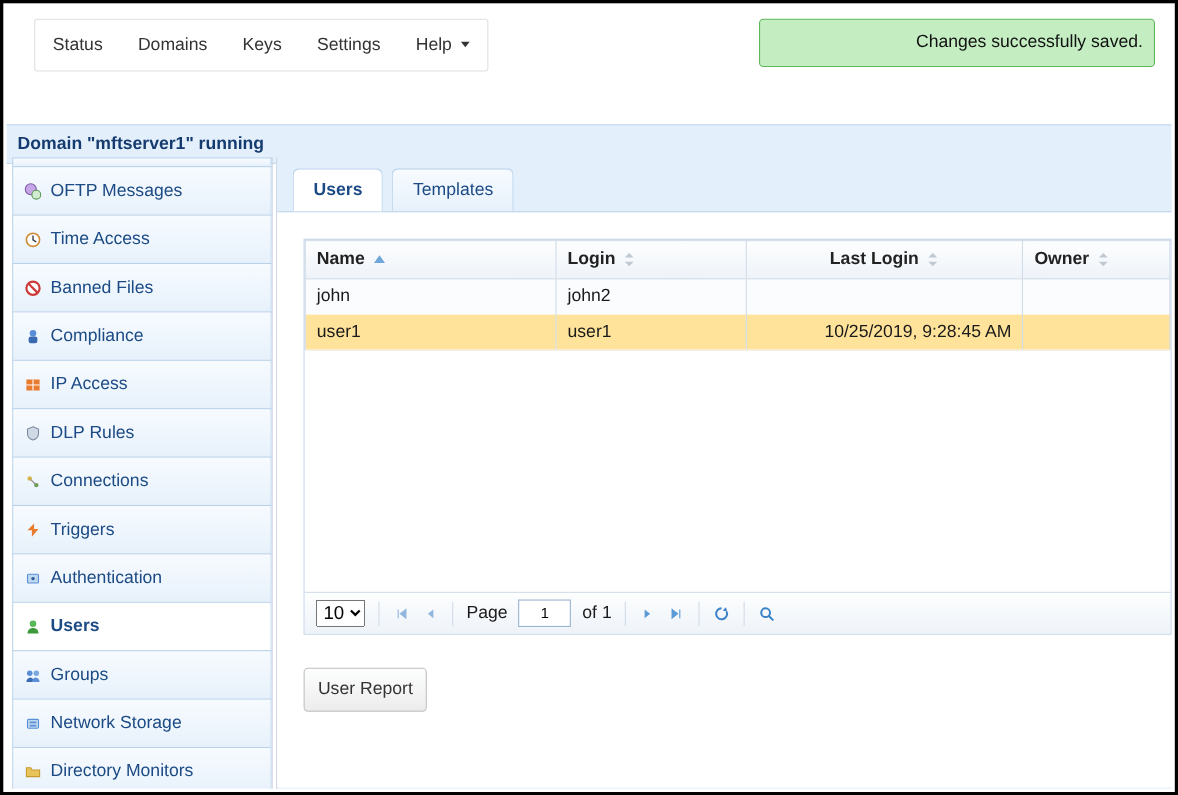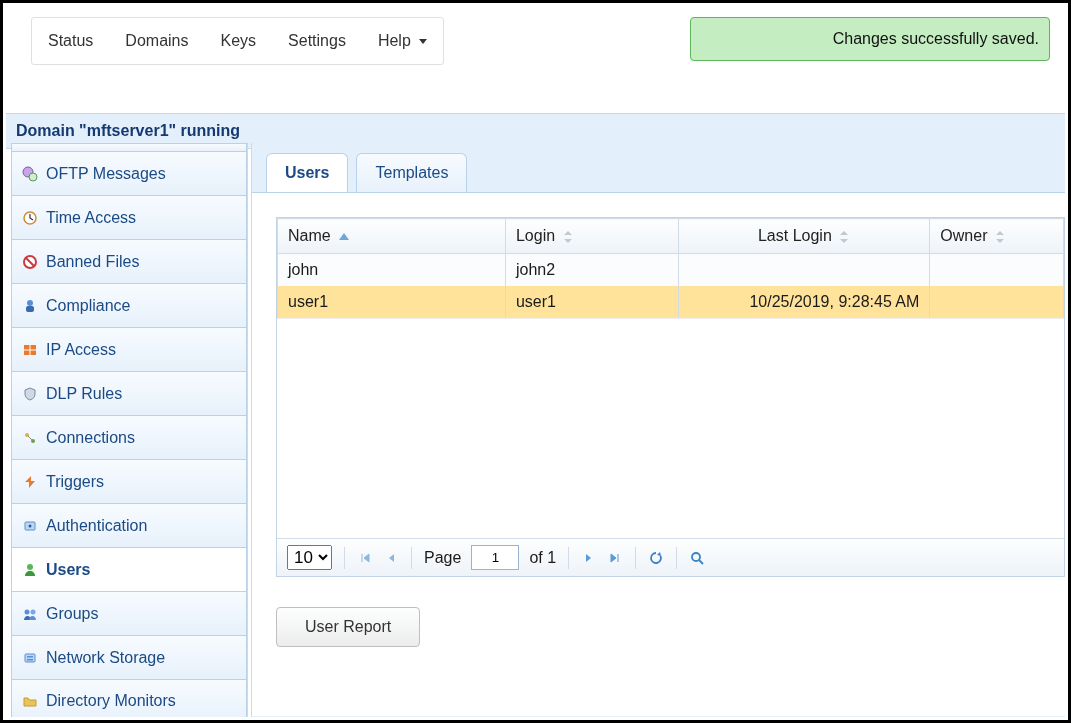--- a/index.html
+++ b/index.html
@@ -142,21 +142,21 @@
     width:100%;
     border-collapse:collapse;
     table-layout:fixed;
   }
   table.grid thead th {
     background:linear-gradient(#fdfefe,#eef3f9);
     border:1px solid #d2dce8;
     text-align:left;
     padding:8px 10px;
     color:#222;
-    font-weight:normal;
+    font-weight:bold;
   }
   table.grid thead th.right { text-align:center; }
   table.grid tbody td {
     border-left:1px solid #d2dce8;
     border-right:1px solid #d2dce8;
     padding:7px 10px;
   }
   table.grid tbody tr.selected td { background:#ffe39a; }
   table.grid tbody td.right { text-align:right; }
   .sort-asc {
@@ -194,21 +194,21 @@
     display:inline-flex;align-items:center;justify-content:center;
   }
   .pager input.pagenum {
     width:48px;
     text-align:center;
     border:1px solid #9ab4d0;
     padding:4px 2px;
   }
   .btn {
     display:inline-block;
-    padding:10px 28px;
+    padding:10px 12px;
     background:linear-gradient(#fdfefe,#ececec);
     border:1px solid #bfbfbf;
     border-radius:4px;
     color:#333;
     cursor:pointer;
   }
   .report-row { margin-top:30px; }
   svg { display:block; }
 </style>
 </head>

